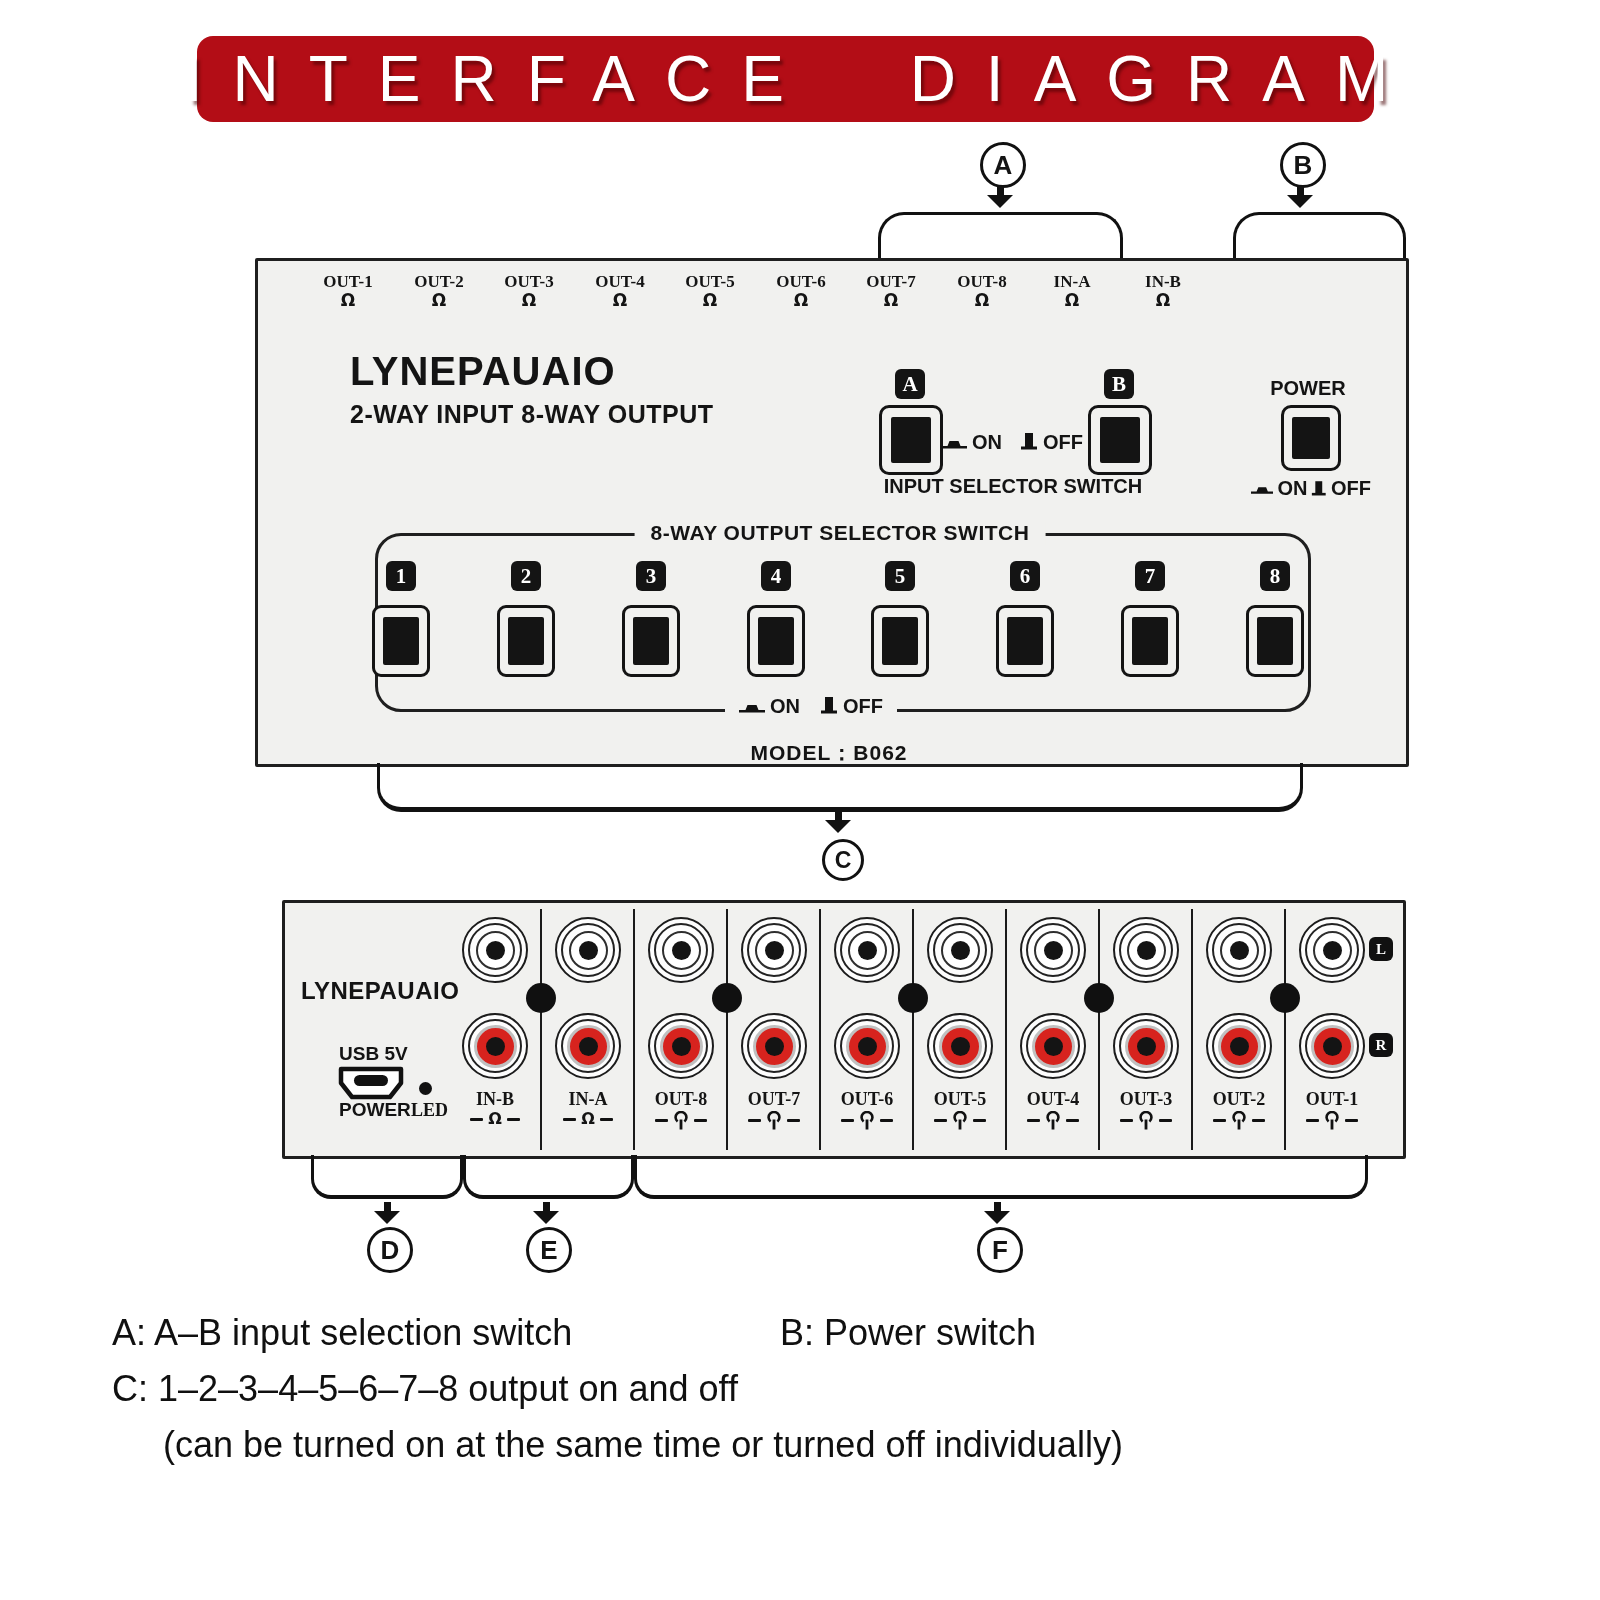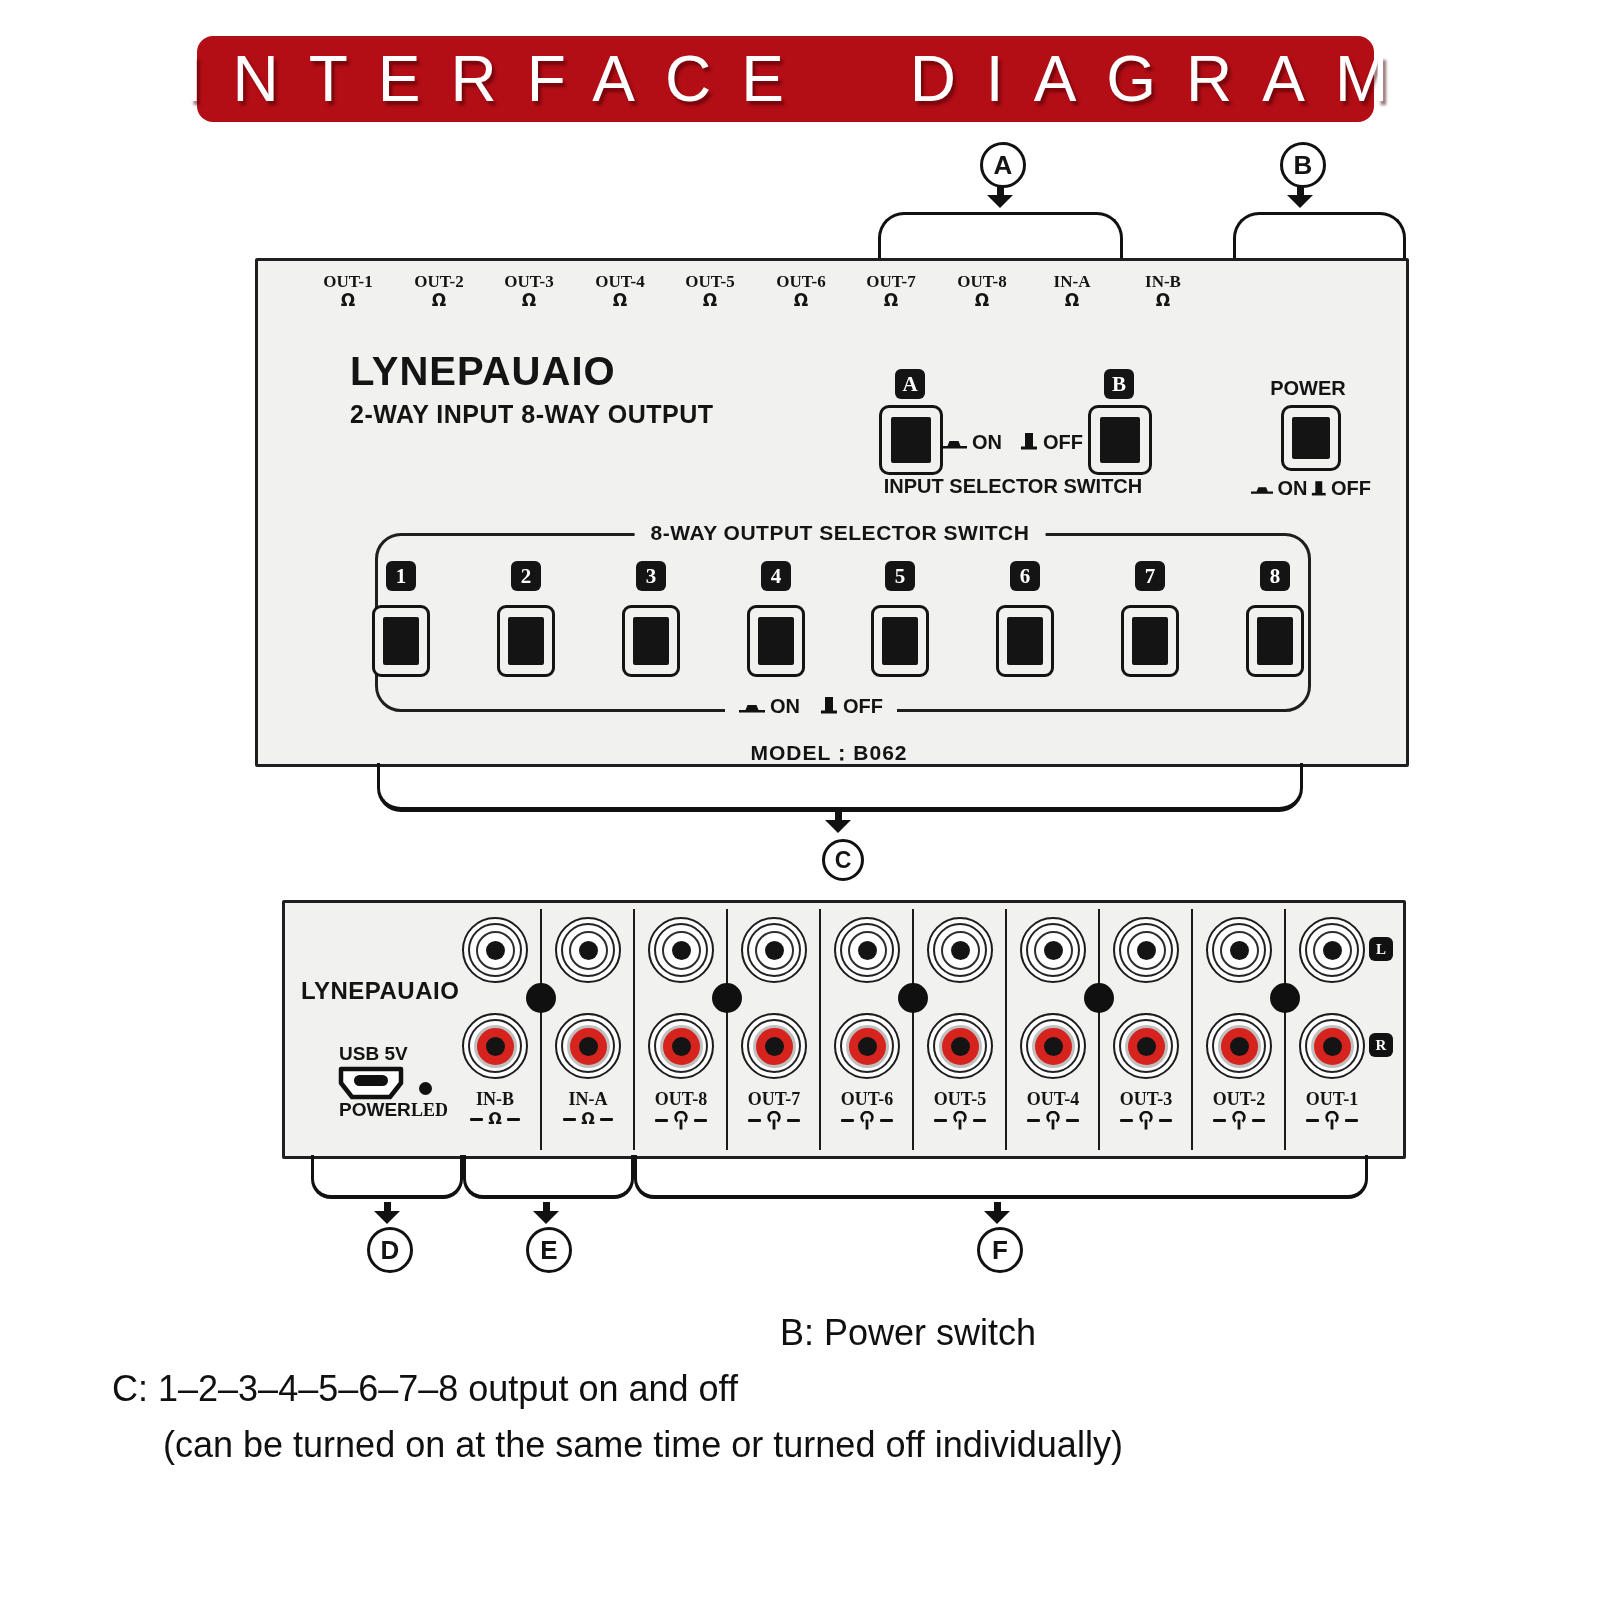--- a/index.html
+++ b/index.html
@@ -563,17 +563,18 @@
   <div class="abs co" style="left:367px;top:1227px;">
     <span>D</span>
   </div>
   <div class="abs co" style="left:526px;top:1227px;">
     <span>E</span>
   </div>
   <div class="abs co" style="left:977px;top:1227px;">
     <span>F</span>
   </div>
 
+  <div class="abs lg" style="left:112px;top:1312px;">A: A–B input selection switch</div>
   <div class="abs lg" style="left:780px;top:1312px;">B: Power switch</div>
   <div class="abs lg" style="left:112px;top:1368px;">C: 1–2–3–4–5–6–7–8 output on and off</div>
   <div class="abs lg" style="left:163px;top:1424px;">(can be turned on at the same time or turned off individually)</div>
 
 </div>
 
 </body></html>

